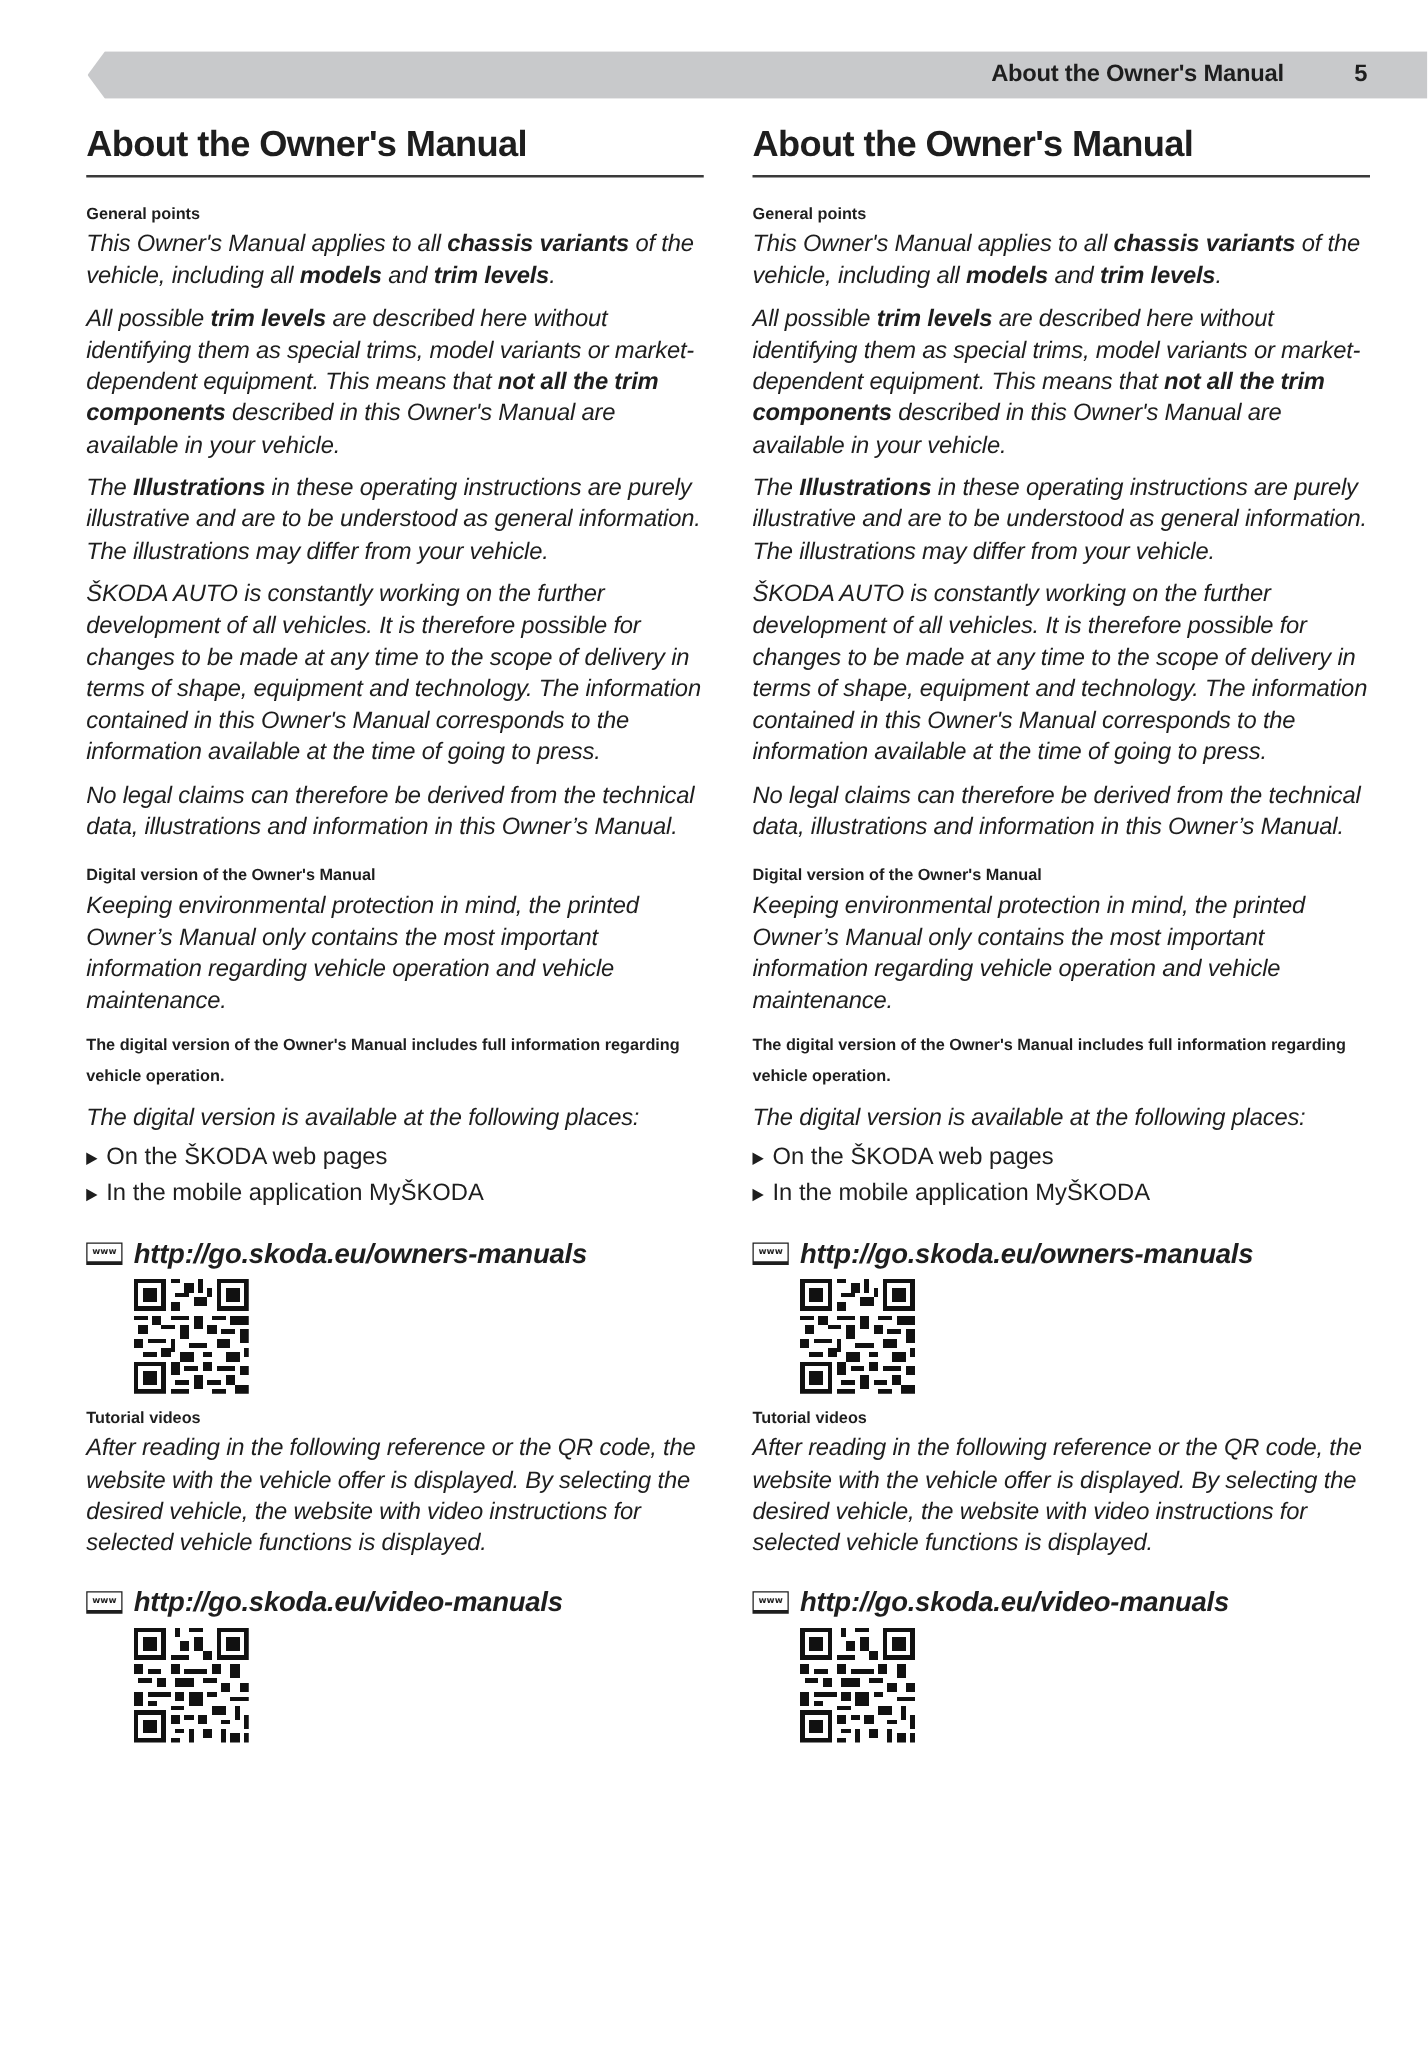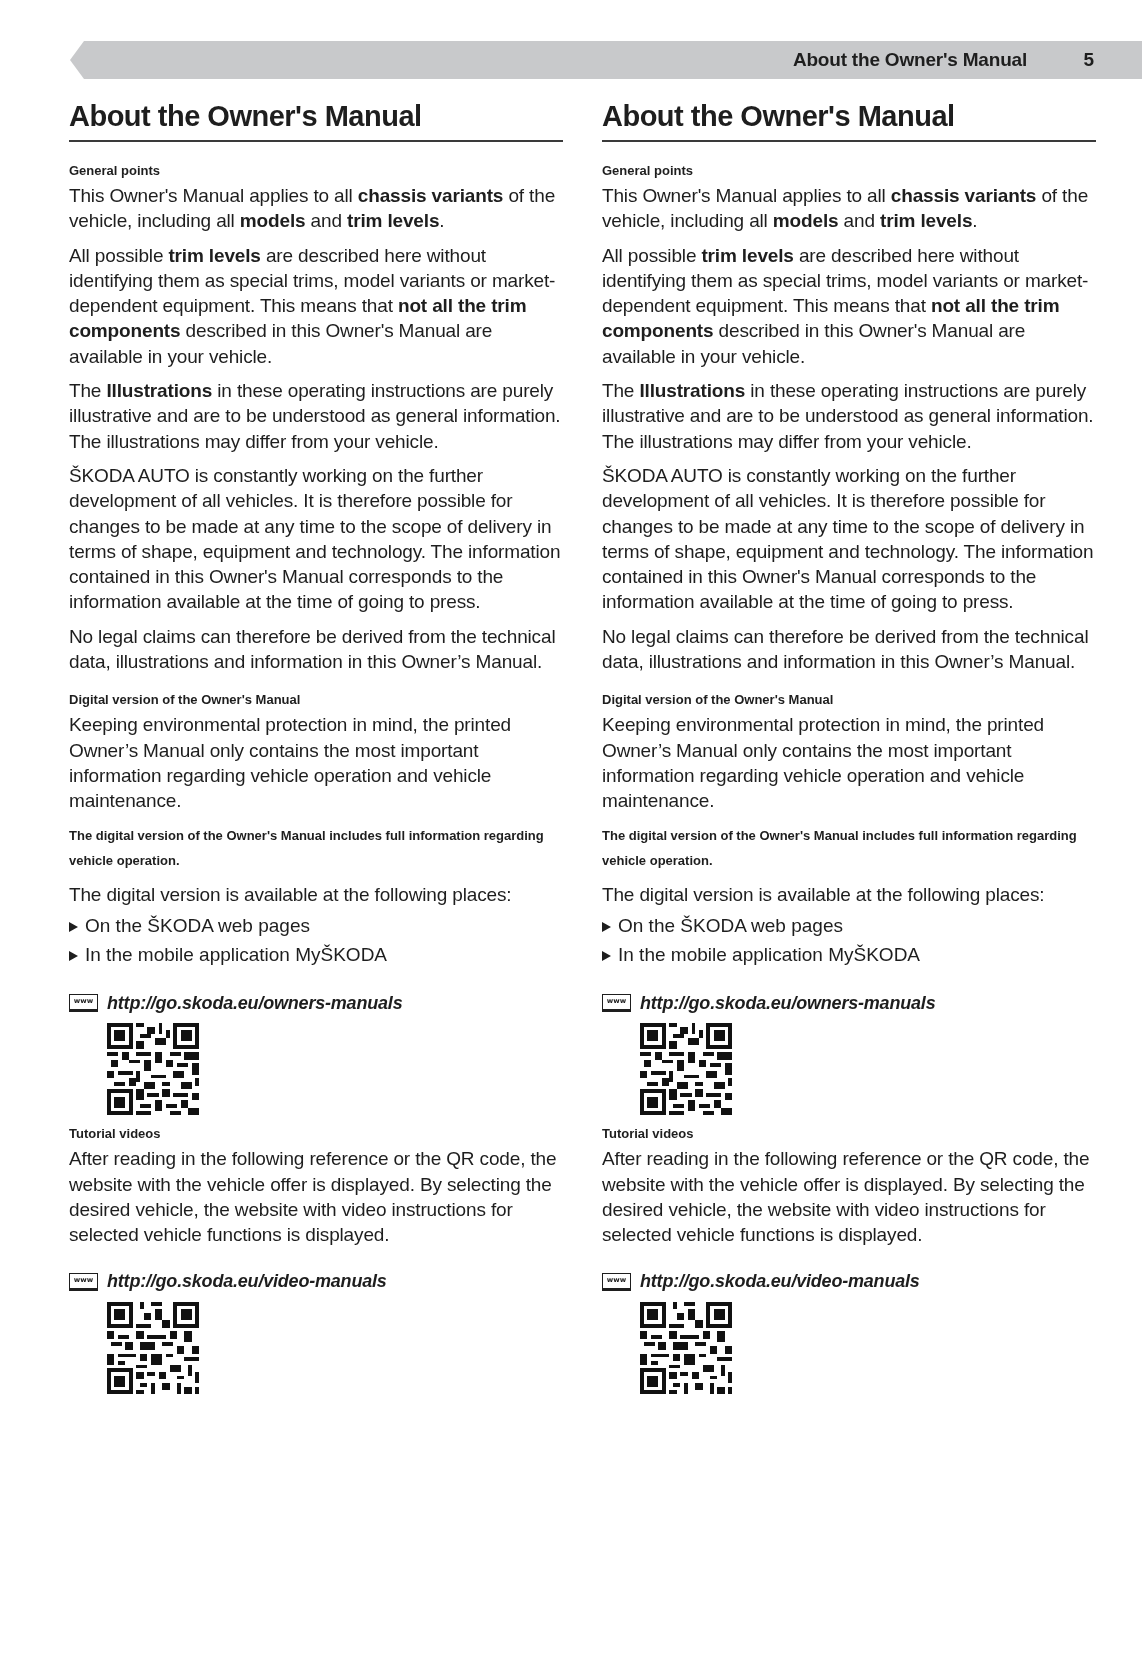--- a/index.html
+++ b/index.html
@@ -24,39 +24,39 @@
     .col-left { left: 69px; }
     .col-right { left: 602px; }
 
     .chapter-title {
       font-size: 29px; font-weight: bold; letter-spacing: -0.5px;
       line-height: 40px; padding-bottom: 4px;
       border-bottom: 2px solid #3a3a3a; margin-bottom: 16px;
     }
 
     .section-heading { font-size: 13px; font-weight: bold; line-height: 25px; }
-    p.body { font-size: 19px; line-height: 25.3px; margin-bottom: 9px; letter-spacing: -0.15px; }
+    p.body { font-size: 19px; line-height: 25.3px; margin-bottom: 9px; letter-spacing: -0.15px; font-style: italic; }
     p.body b { font-weight: bold; }
     p.strong { font-weight: bold; font-size: 13px; line-height: 25.3px; margin-bottom: 9px; }
 
     ul.bullets { list-style: none; margin-bottom: 10px; }
     ul.bullets li { font-size: 19px; line-height: 29px; display: flex; align-items: center; }
     ul.bullets .tri {
       width: 0; height: 0; border-left: 9px solid #1e1e1e;
       border-top: 5px solid transparent; border-bottom: 5px solid transparent;
       margin-right: 7px; margin-top: 2px;
     }
 
     .link-row { display: flex; align-items: center; height: 28px; margin-top: 20px; }
     .www-icon {
       width: 29px; height: 18px; border: 1.5px solid #1e1e1e; border-bottom-width: 3px;
       font-size: 7px; font-weight: bold; line-height: 12px; text-align: center;
       margin-right: 9px; color: #1e1e1e; font-family: "DejaVu Sans", sans-serif;
     }
-    .link-url { font-size: 18px; font-weight: bold; font-style: italic; color: #1e1e1e; text-decoration: none; letter-spacing: -0.2px; }
+    .link-url { font-size: 22px; font-weight: bold; font-style: italic; color: #1e1e1e; text-decoration: none; letter-spacing: -0.2px; }
 
     .qr { margin-left: 38px; margin-top: 6px; margin-bottom: 6px; width: 92px; height: 92px; }
     .qr svg { width: 92px; height: 92px; display: block; }
 
     .gap-sm { height: 4px; }
   </style>
 </head>
 <body>
 
 <div class="running-header">

